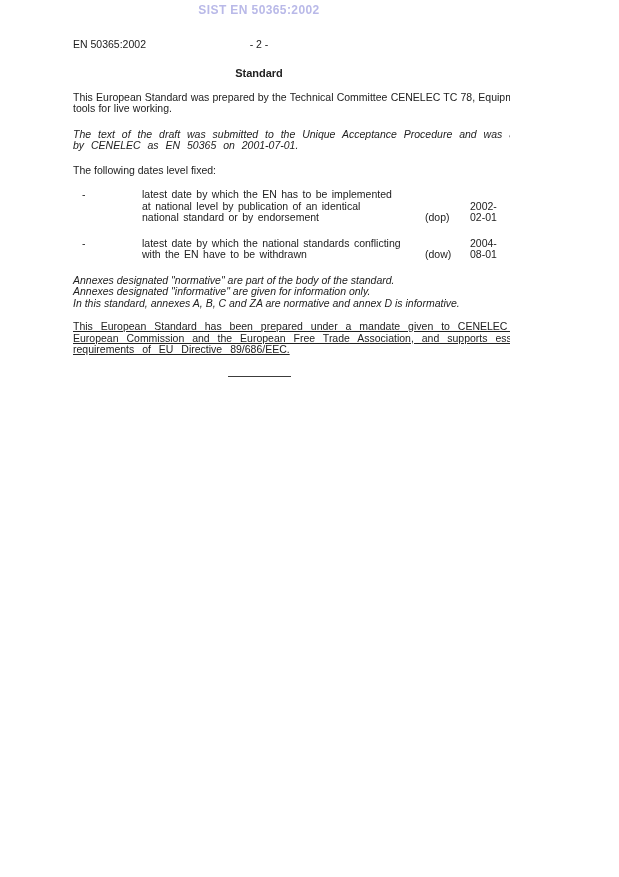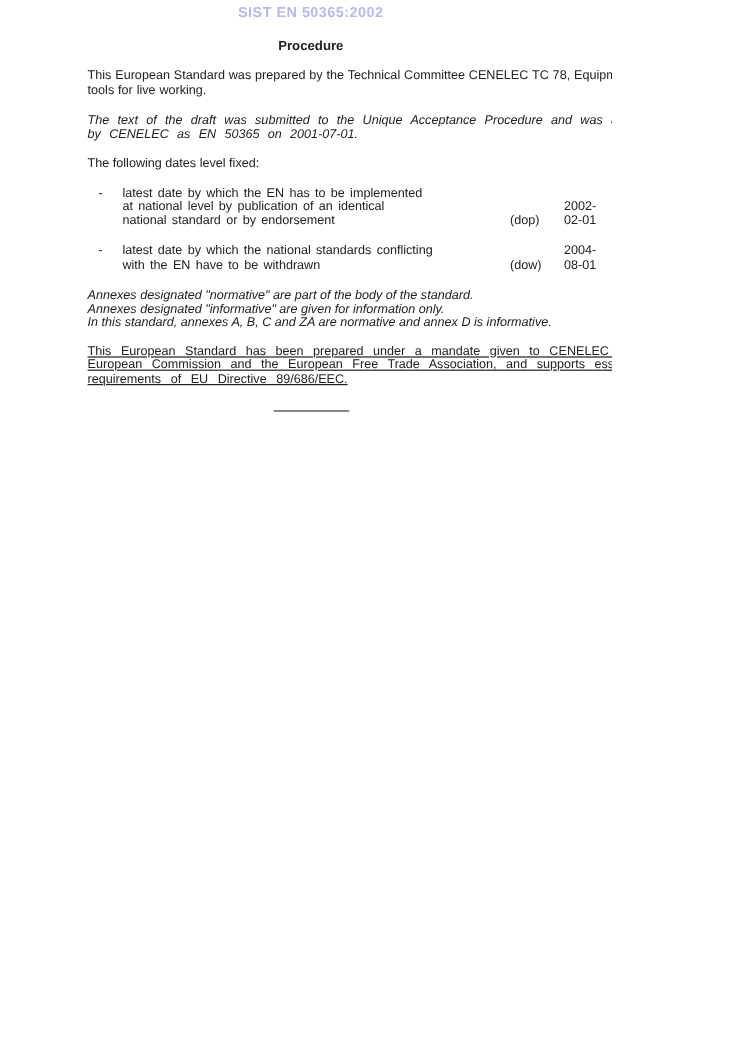--- a/index.html
+++ b/index.html
@@ -67,20 +67,21 @@
   .date-item.second { margin-top: 14px; }
   .date-marker {
     position: absolute;
     left: 9px;
     top: 0;
   }
   .date-text {
     display: block;
     white-space: pre;
     word-spacing: 1.5px;
+    margin-left: 40px;
   }
   .date-label {
     position: absolute;
     left: 352px;
     bottom: 0;
   }
   .date-value {
     position: absolute;
     left: 397px;
     bottom: 0;
@@ -92,22 +93,26 @@
     margin: 20px auto 0 auto;
   }
 </style>
 </head>
 <body>
 
 <div class="page">
 
   <div class="watermark" style="color: rgb(185, 185, 232);">SIST EN 50365:2002</div>
 
+  <div class="header-row">
+    <span class="doc-ref">EN 50365:2002</span>
+    <span class="page-num">- 2 -</span>
+  </div>
 
-  <div class="title">Procedure</div>
+  <div class="title">Standard</div>
 
   <p class="para ws-slight">This European Standard was prepared by the Technical Committee CENELEC TC 78, Equipment and
 tools for live working.</p>
 
   <p class="para ws-wide mt-14">The text of the draft was submitted to the Unique Acceptance Procedure and was approved
 by CENELEC as EN 50365 on 2001-07-01.</p>
 
   <p class="para">The following dates level fixed:</p>
 
   <div class="dates-list">

